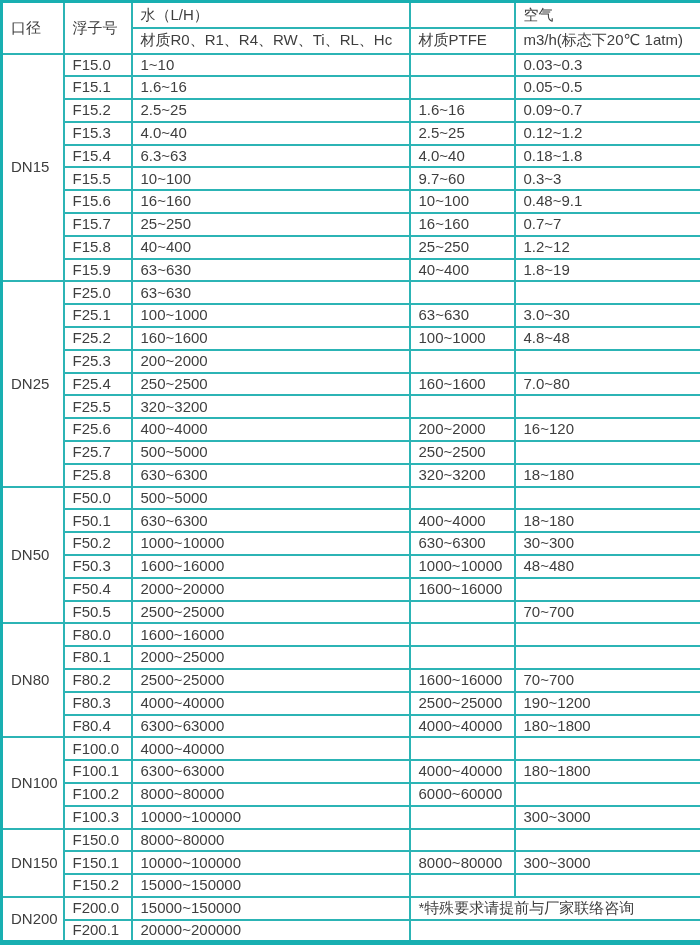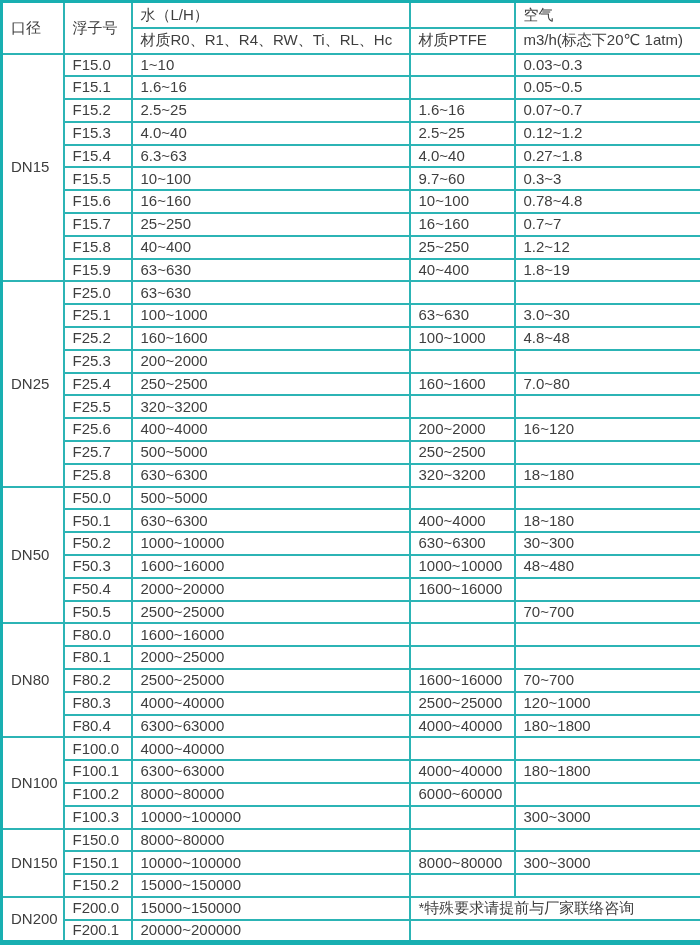--- a/index.html
+++ b/index.html
@@ -76,45 +76,45 @@
         <tr>
           <td class="center">F15.1</td>
           <td>1.6~16</td>
           <td></td>
           <td>0.05~0.5</td>
         </tr>
         <tr>
           <td class="center">F15.2</td>
           <td>2.5~25</td>
           <td>1.6~16</td>
-          <td>0.07~0.7</td>
+          <td>0.09~0.7</td>
         </tr>
         <tr>
           <td class="center">F15.3</td>
           <td>4.0~40</td>
           <td>2.5~25</td>
           <td>0.12~1.2</td>
         </tr>
         <tr>
           <td class="center">F15.4</td>
           <td>6.3~63</td>
           <td>4.0~40</td>
-          <td>0.27~1.8</td>
+          <td>0.18~1.8</td>
         </tr>
         <tr>
           <td class="center">F15.5</td>
           <td>10~100</td>
           <td>9.7~60</td>
           <td>0.3~3</td>
         </tr>
         <tr>
           <td class="center">F15.6</td>
           <td>16~160</td>
           <td>10~100</td>
-          <td>0.78~4.8</td>
+          <td>0.48~9.1</td>
         </tr>
         <tr>
           <td class="center">F15.7</td>
           <td>25~250</td>
           <td>16~160</td>
           <td>0.7~7</td>
         </tr>
         <tr>
           <td class="center">F15.8</td>
           <td>40~400</td>
@@ -235,21 +235,21 @@
         <tr>
           <td class="center">F80.2</td>
           <td>2500~25000</td>
           <td>1600~16000</td>
           <td>70~700</td>
         </tr>
         <tr>
           <td class="center">F80.3</td>
           <td>4000~40000</td>
           <td>2500~25000</td>
-          <td>120~1000</td>
+          <td>190~1200</td>
         </tr>
         <tr>
           <td class="center">F80.4</td>
           <td>6300~63000</td>
           <td>4000~40000</td>
           <td>180~1800</td>
         </tr>
         <tr>
           <td rowspan="4" class="center">DN100</td>
           <td class="center">F100.0</td>

